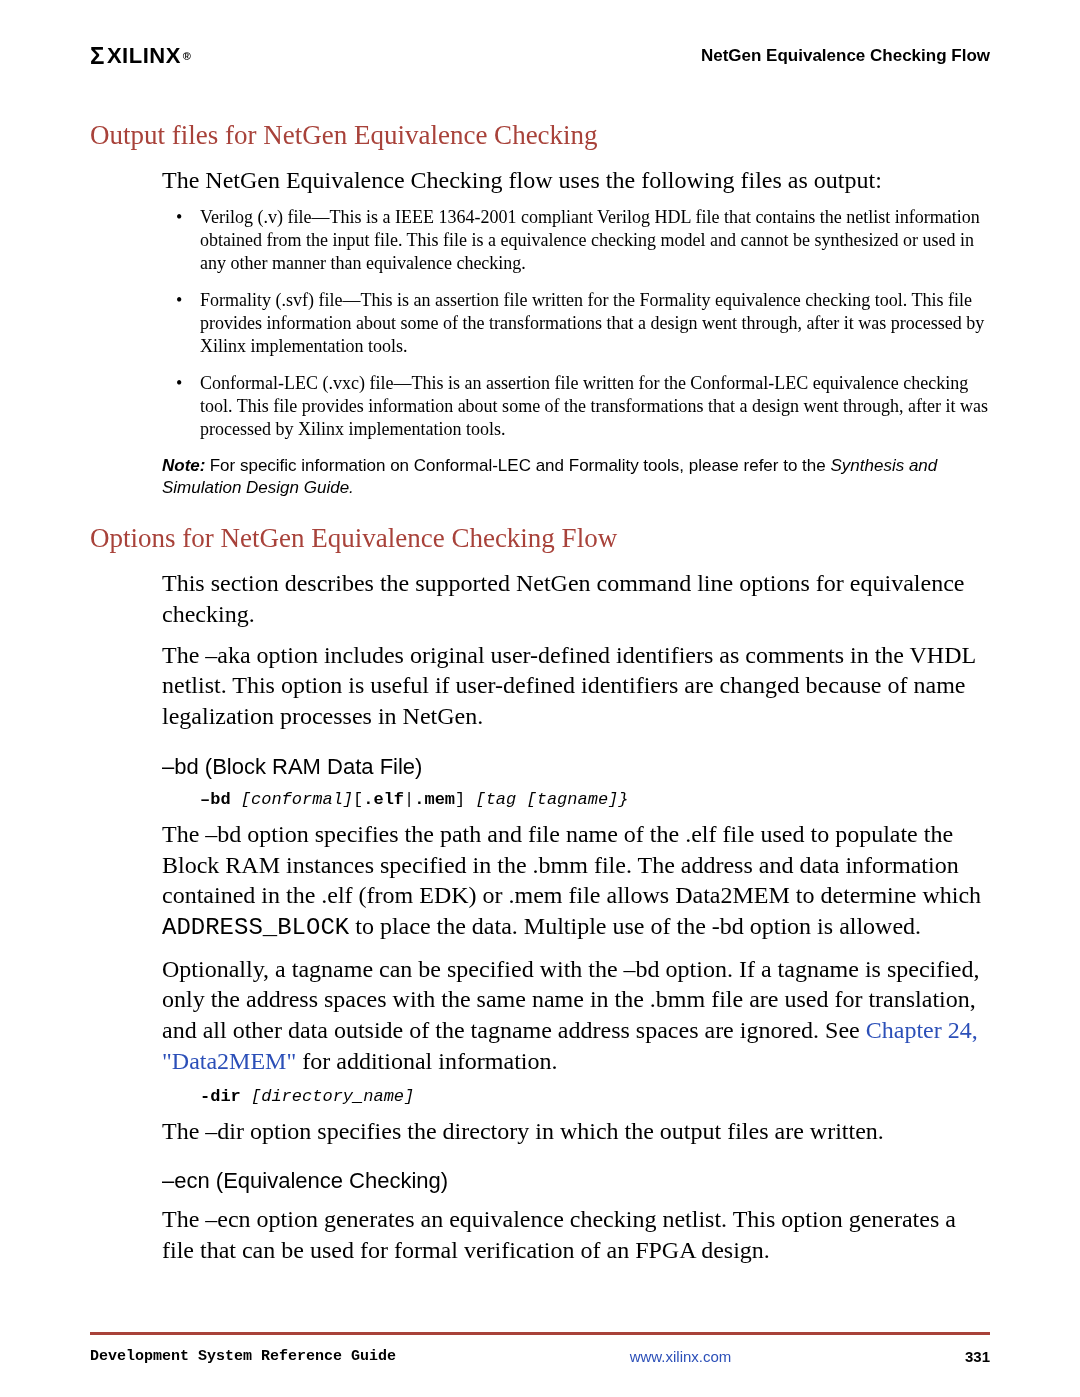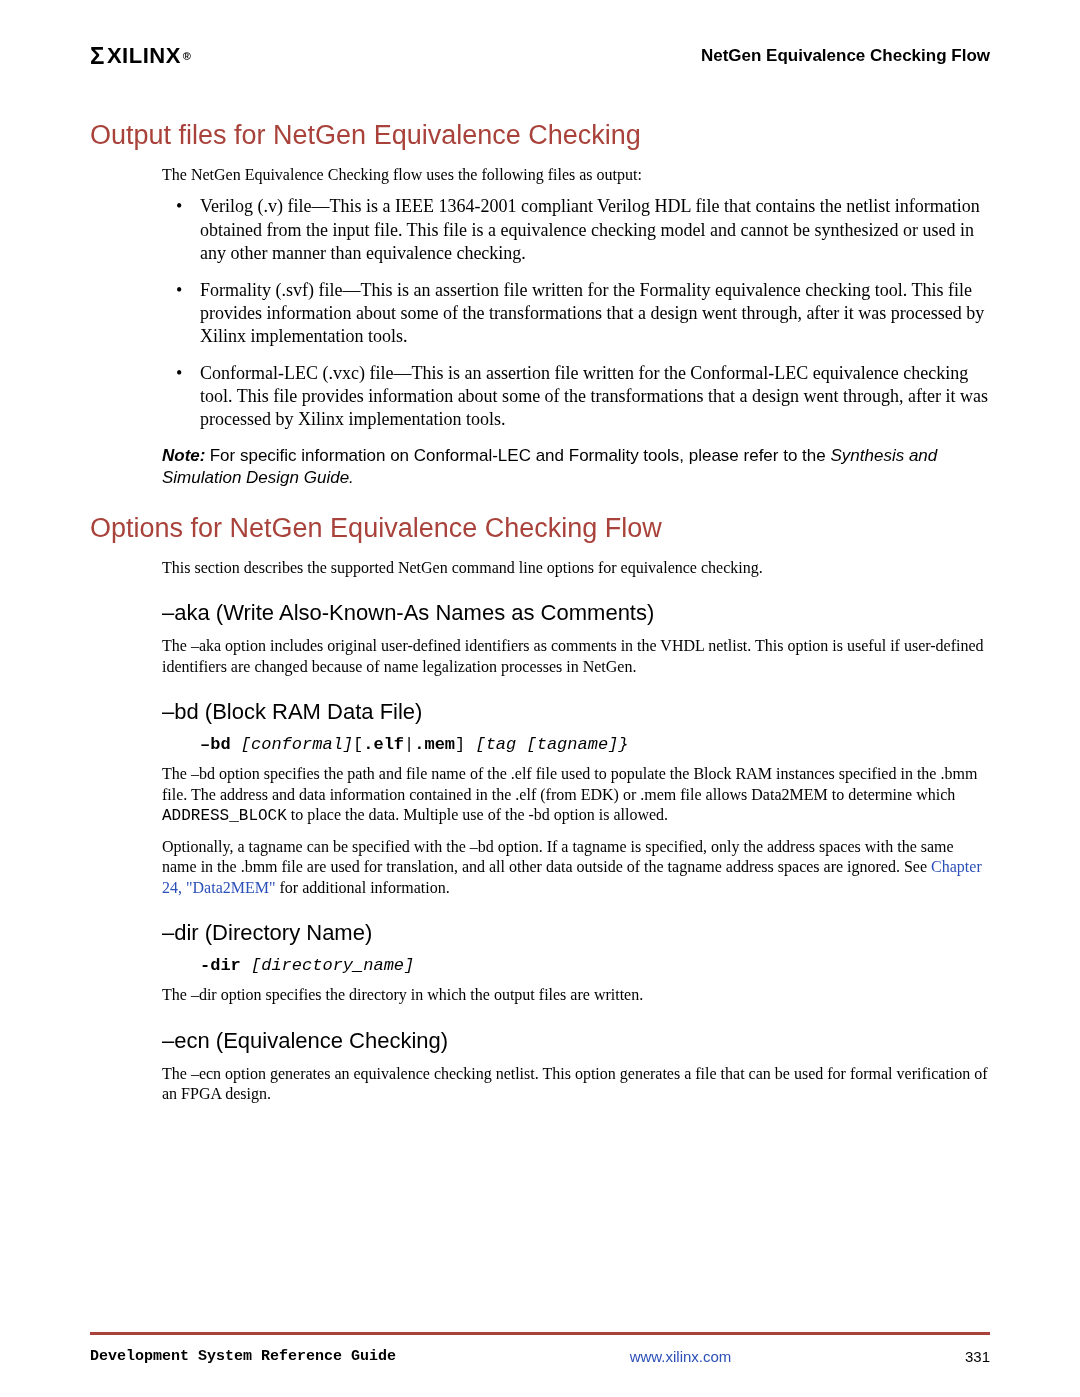--- a/index.html
+++ b/index.html
@@ -40,39 +40,39 @@
   }
   .header-title {
     font-family: Arial, Helvetica, sans-serif;
     font-weight: bold;
     font-size: 17px;
   }
   .content {
     padding-left: 72px;
   }
   .h1 {
-    font-family: Liberation Sans, sans-serif;
+    font-family: Liberation Serif, serif;
     font-weight: normal;
     font-size: 27px;
     color: #a8423a;
     margin-bottom: 14px;
     margin-left: -72px;
   }
   .h2 {
     font-family: Arial, Helvetica, sans-serif;
     font-weight: normal;
     font-size: 22px;
     color: #000;
     margin-top: 22px;
     margin-bottom: 10px;
     margin-left: -72px;
     padding-left: 72px;
   }
   .body-text {
-    font-size: 16px;
+    font-size: 24px;
     line-height: 1.28;
     margin-bottom: 10px;
   }
   ul {
     list-style: none;
     margin: 8px 0 10px 0;
   }
   ul li {
     position: relative;
     padding-left: 38px;
@@ -133,21 +133,21 @@
     right: 90px;
     bottom: 32px;
     display: flex;
     justify-content: space-between;
     align-items: center;
     font-family: Arial, Helvetica, sans-serif;
     font-size: 15px;
   }
   .footer .left { font-weight: bold; font-family: Liberation Mono, monospace; }
   .footer .center { color: #2b4fb8; }
-  .footer .right { font-weight: normal; }
+  .footer .right { font-weight: bold; }
 </style>
 </head>
 <body>
 
 <div class="page">
   <div class="header">
     <div class="logo">
       <span class="logo-sigma">Σ</span>
       <span>XILINX</span>
       <span class="logo-reg">®</span>
@@ -165,35 +165,33 @@
     </ul>
     <div class="note">
       <span class="note-label">Note:</span>
       <span class="note-body"> <span>For specific information on Conformal-LEC and Formality tools, please refer to the</span> </span>
       <span class="italic">Synthesis and Simulation Design Guide.</span>
     </div>
 
     <div class="h1">Options for NetGen Equivalence Checking Flow</div>
     <div class="body-text">This section describes the supported NetGen command line options for equivalence checking.</div>
 
-    <div class="h2">–aka (Write Also-Known-As Names as Comments)</div>
     <div class="body-text">The –aka option includes original user-defined identifiers as comments in the VHDL netlist. This option is useful if user-defined identifiers are changed because of name legalization processes in NetGen.</div>
 
     <div class="h2">–bd (Block RAM Data File)</div>
     <div class="syntax">
       <span class="bold">–bd</span><span class="ital"> [conformal]</span><span>[</span><span class="bold">.elf</span><span>|</span><span class="bold">.mem</span><span>]</span><span class="ital"> [tag [tagname]}</span>
     </div>
     <div class="body-text">
       <span>The –bd option specifies the path and file name of the .elf file used to populate the Block RAM instances specified in the .bmm file. The address and data information contained in the .elf (from EDK) or .mem file allows Data2MEM to determine which </span><span class="mono-inline">ADDRESS_BLOCK</span><span> to place the data. Multiple use of the -bd option is allowed.</span>
     </div>
     <div class="body-text">
       <span>Optionally, a tagname can be specified with the –bd option. If a tagname is specified, only the address spaces with the same name in the .bmm file are used for translation, and all other data outside of the tagname address spaces are ignored. See </span><span class="link">Chapter 24, "Data2MEM"</span><span> for additional information.</span>
     </div>
 
-    <div class="h2">–dir (Directory Name)</div>
     <div class="syntax">
       <span class="bold">-dir</span><span class="ital"> [directory_name]</span>
     </div>
     <div class="body-text">The –dir option specifies the directory in which the output files are written.</div>
 
     <div class="h2">–ecn (Equivalence Checking)</div>
     <div class="body-text">The –ecn option generates an equivalence checking netlist. This option generates a file that can be used for formal verification of an FPGA design.</div>
   </div>
 </div>
 

